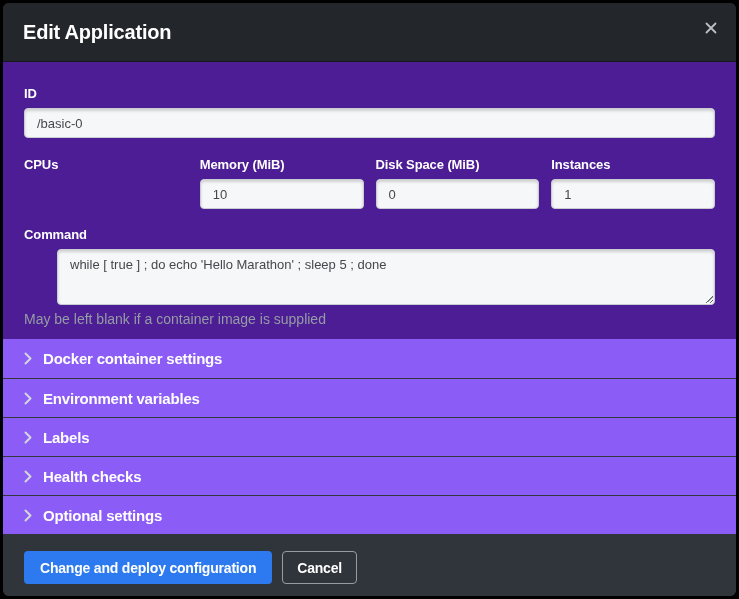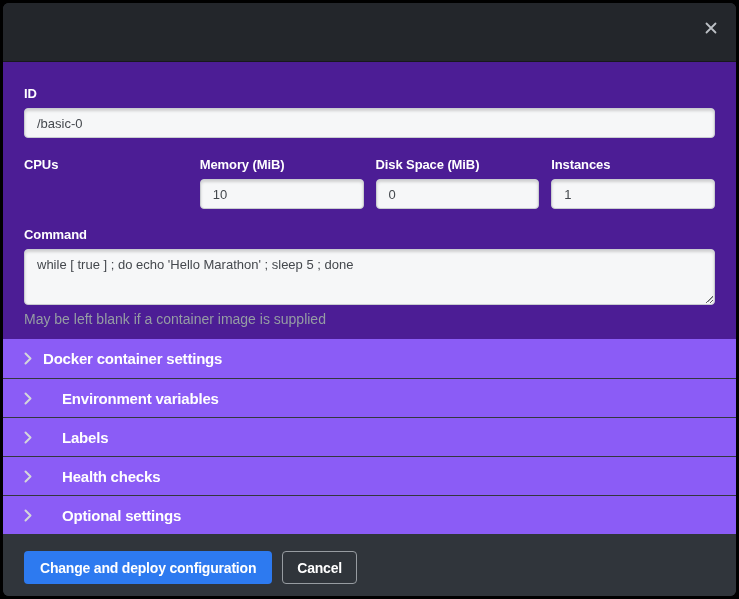--- a/index.html
+++ b/index.html
@@ -62,21 +62,21 @@
     font-size:13px; color:#44484d;
     font-family:"Liberation Sans", sans-serif;
     box-shadow:inset 0 2px 3px rgba(0,0,0,0.16);
     outline:none;
   }
   .field-row {
     display:flex; gap:12px; margin-top:19px;
   }
   .field-col { flex:1 1 0; min-width:0; }
   .command-group { margin-top:18px; }
-  .textarea-wrap { position:relative; }
+  .textarea-wrap { position:relative;margin-left:33px; }
   textarea.text-input {
     height:56px; resize:vertical;
     padding:7px 12px;
     line-height:1.3;
   }
   .resize-grip {
     position:absolute; right:2px; bottom:3px;
     width:10px; height:10px;
     pointer-events:none;
     background:repeating-linear-gradient(135deg, transparent 0 2px, #9aa0a6 2px 3px, transparent 3px 4px);
@@ -87,21 +87,21 @@
     color:#959ca4; font-size:14px;
   }
   
   .sections { background:#8b5cf6; }
   .section-row {
     height:39px; box-sizing:border-box;
     display:flex; align-items:center;
     padding:0 21px;
     cursor:pointer;
   }
-  .section-row + .section-row { border-top:1px solid #34383d;gap:19px; }
+  .section-row + .section-row { border-top:1px solid #34383d; }
   .section-row .chev { flex:0 0 auto; margin-right:11px; display:flex; }
   .section-label {
     color:#ffffff; font-size:15px; font-weight:700;
     letter-spacing:-0.2px;
   }
   
   .modal-footer {
     background:#30353b; flex:1 1 auto;
     padding:17px 21px 0 21px;
     display:flex; gap:10px; align-items:flex-start;
@@ -121,20 +121,21 @@
     background:transparent; color:#ffffff;
     border:1px solid #979ca1; padding:0 14px;
   }
 </style>
 </head>
 <body>
 
 <div class="modal">
 
   <div class="modal-header">
+    <h1 class="modal-title">Edit Application</h1>
     <button class="close-btn" aria-label="Close">
       <svg width="12" height="12" viewBox="0 0 12 12">
         <path d="M1.5 1.5 L10.5 10.5 M10.5 1.5 L1.5 10.5" stroke="#bcc0c5" stroke-width="1.8" stroke-linecap="round"></path>
       </svg>
     </button>
   </div>
 
   <div class="modal-body">
 
     <div class="field">

